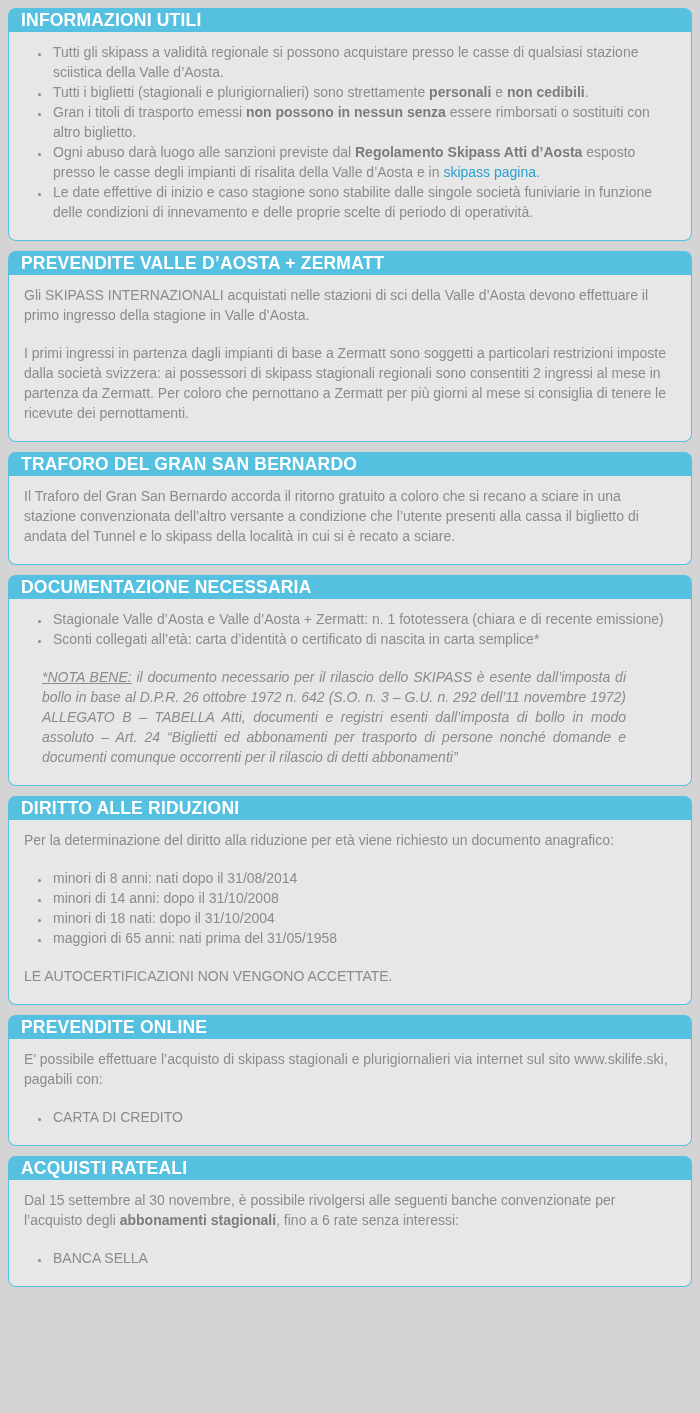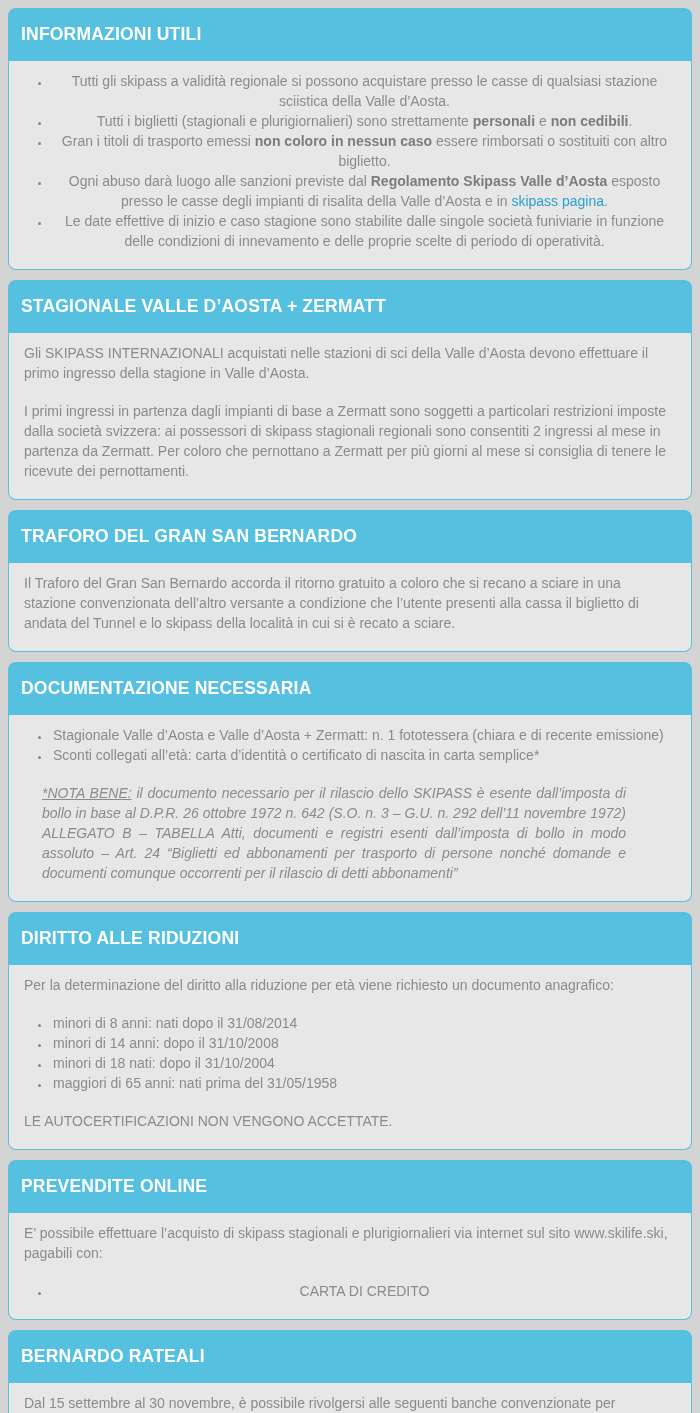--- a/index.html
+++ b/index.html
@@ -17,21 +17,21 @@
     background:var(--page-bg);
     font-family:"Liberation Sans", sans-serif;
     -webkit-font-smoothing:antialiased;
   }
   .page{padding:8px;}
   .section{margin-bottom:10px;}
   .section:last-child{margin-bottom:0;}
   .section-header{
     background:var(--accent);
     border-radius:8px 8px 0 0;
-    height:53px;
+    height:24px;
     display:flex;
     align-items:center;
     padding:0 13px;
   }
   .section-title{
     margin:0;
     color:#ffffff;
     font-size:17.5px;
     font-weight:700;
     letter-spacing:.2px;
@@ -47,21 +47,21 @@
     font-size:14px;
     line-height:20px;
   }
   .section-content p{margin:0 0 18px 0;}
   .section-content p:last-child{margin-bottom:0;}
   ul.bullet-list{
     margin:0 0 18px 0;
     padding:0 0 0 27px;
     list-style:disc;
   }
-  ul.bullet-list:last-child{margin-bottom:0;text-align:center;}
+  ul.bullet-list:last-child{margin-bottom:0;}
   ul.bullet-list li{margin:0;padding:0 0 0 2px;}
   ul.bullet-list li::marker{color:var(--text);font-size:11px;}
   .b{font-weight:700;color:var(--bold-text);}
   .u{text-decoration:underline;}
   .note{
     font-style:italic;
     text-align:justify;
     margin:18px 50px 0 18px !important;
   }
   a.inline-link{
@@ -76,29 +76,29 @@
 <div class="page">
   <main id="sections">
       <section class="section">
         <div class="section-header">
           <h2 class="section-title">INFORMAZIONI UTILI</h2>
         </div>
         <div class="section-content">
           <ul class="bullet-list">
             <li><span>Tutti gli skipass a validità regionale si possono acquistare presso le casse di qualsiasi stazione sciistica della Valle d’Aosta.</span></li>
             <li><span>Tutti i biglietti (stagionali e plurigiornalieri) sono strettamente </span><span class="b">personali</span><span> e </span><span class="b">non cedibili</span><span>.</span></li>
-            <li><span>Gran i titoli di trasporto emessi </span><span class="b">non coloro in nessun caso</span><span> essere rimborsati o sostituiti con altro biglietto.</span></li>
-            <li><span>Ogni abuso darà luogo alle sanzioni previste dal </span><span class="b">Regolamento Skipass Valle d’Aosta</span><span> esposto presso le casse degli impianti di risalita della Valle d’Aosta e in </span><a href="#" class="inline-link">skipass pagina.</a></li>
+            <li><span>Gran i titoli di trasporto emessi </span><span class="b">non possono in nessun senza</span><span> essere rimborsati o sostituiti con altro biglietto.</span></li>
+            <li><span>Ogni abuso darà luogo alle sanzioni previste dal </span><span class="b">Regolamento Skipass Atti d’Aosta</span><span> esposto presso le casse degli impianti di risalita della Valle d’Aosta e in </span><a href="#" class="inline-link">skipass pagina.</a></li>
             <li><span>Le date effettive di inizio e caso stagione sono stabilite dalle singole società funiviarie in funzione delle condizioni di innevamento e delle proprie scelte di periodo di operatività.</span></li>
           </ul>
         </div>
       </section>
       <section class="section">
         <div class="section-header">
-          <h2 class="section-title">STAGIONALE VALLE D’AOSTA + ZERMATT</h2>
+          <h2 class="section-title">PREVENDITE VALLE D’AOSTA + ZERMATT</h2>
         </div>
         <div class="section-content">
           <p><span>Gli SKIPASS INTERNAZIONALI acquistati nelle stazioni di sci della Valle d’Aosta devono effettuare il primo ingresso della stagione in Valle d’Aosta.</span></p>
           <p><span>I primi ingressi in partenza dagli impianti di base a Zermatt sono soggetti a particolari restrizioni imposte dalla società svizzera: ai possessori di skipass stagionali regionali sono consentiti 2 ingressi al mese in partenza da Zermatt. Per coloro che pernottano a Zermatt per più giorni al mese si consiglia di tenere le ricevute dei pernottamenti.</span></p>
         </div>
       </section>
       <section class="section">
         <div class="section-header">
           <h2 class="section-title">TRAFORO DEL GRAN SAN BERNARDO</h2>
         </div>
@@ -139,21 +139,21 @@
         </div>
         <div class="section-content">
           <p><span>E’ possibile effettuare l’acquisto di skipass stagionali e plurigiornalieri via internet sul sito www.skilife.ski, pagabili con:</span></p>
           <ul class="bullet-list">
             <li><span>CARTA DI CREDITO</span></li>
           </ul>
         </div>
       </section>
       <section class="section">
         <div class="section-header">
-          <h2 class="section-title">BERNARDO RATEALI</h2>
+          <h2 class="section-title">ACQUISTI RATEALI</h2>
         </div>
         <div class="section-content">
           <p><span>Dal 15 settembre al 30 novembre, è possibile rivolgersi alle seguenti banche convenzionate per l’acquisto degli </span><span class="b">abbonamenti stagionali</span><span>, fino a 6 rate senza interessi:</span></p>
           <ul class="bullet-list">
             <li><span>BANCA SELLA</span></li>
           </ul>
         </div>
       </section>
     </main>
 </div>

